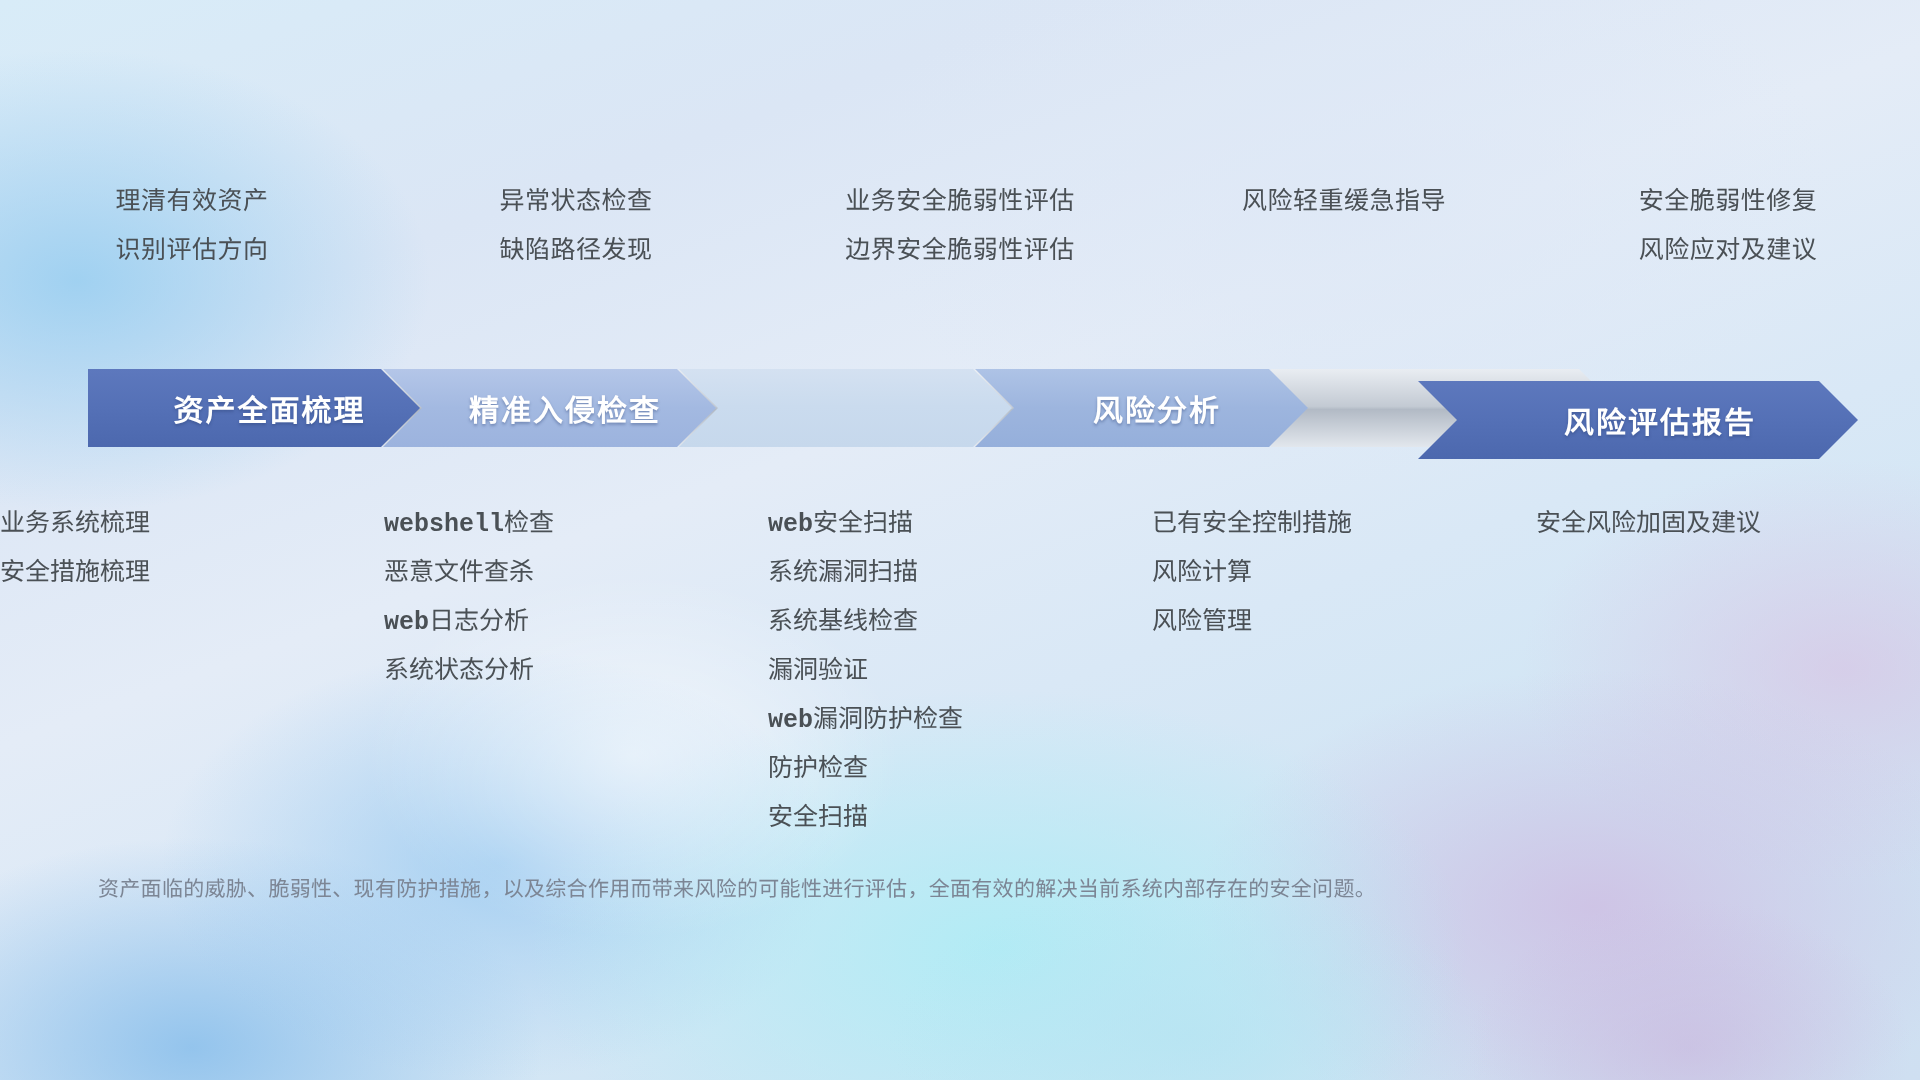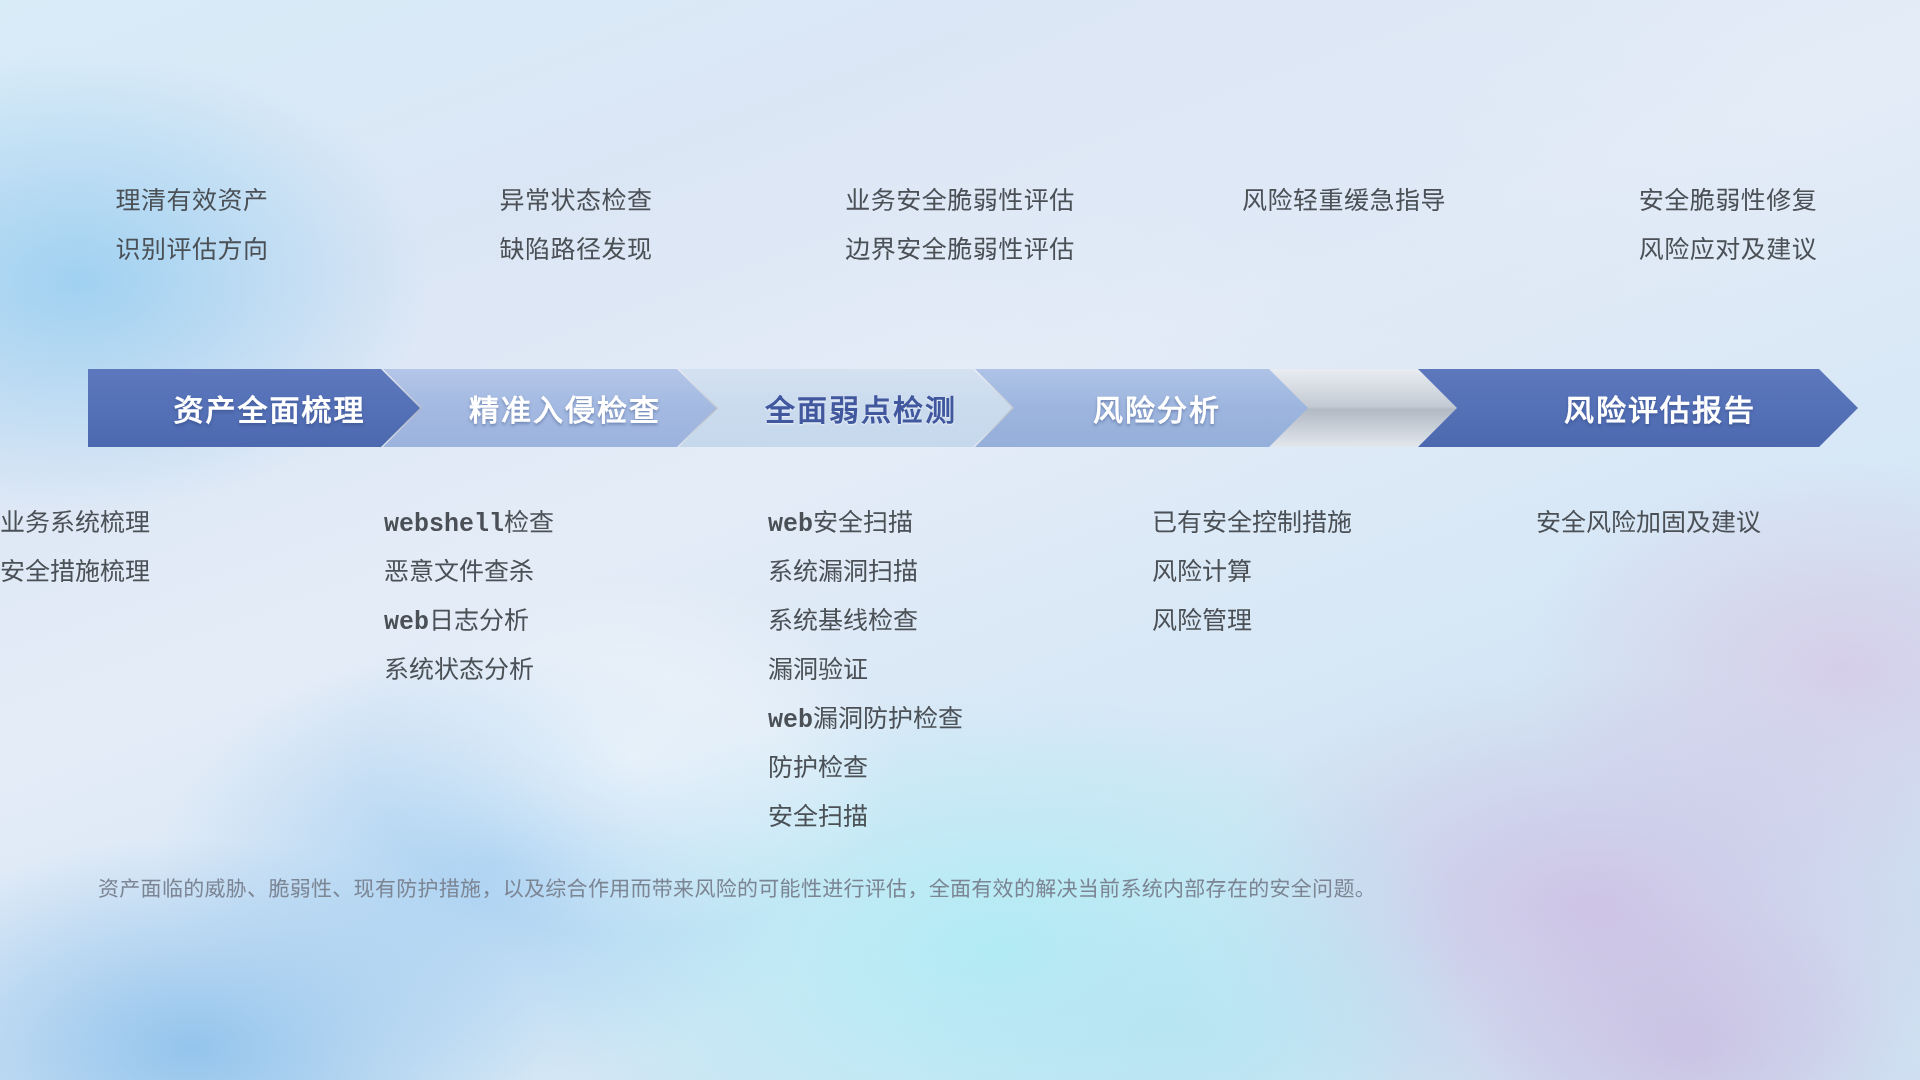--- a/index.html
+++ b/index.html
@@ -182,29 +182,28 @@
       <div class="chev-label shadowed" style="color:#ffffff;">资产全面梳理</div>
     </div>
 
     <div class="chev notch" id="chev-2" style="z-index:5;">
       <div class="chev-shape" style="background:linear-gradient(180deg,#b4c6e8 0%,#a3b9e1 50%,#9cb3de 100%);"></div>
       <div class="chev-label shadowed" style="color:#ffffff;">精准入侵检查</div>
     </div>
 
     <div class="chev notch" id="chev-3" style="z-index:4;">
       <div class="chev-shape" style="background:linear-gradient(180deg,#d4e1f1 0%,#cadbee 48%,#c6d8ec 100%);"></div>
-      <div class="chev-label" style="color:#41589f; text-shadow:0 1px 2px rgba(255,255,255,0.7);">全面弱点检测</div>
     </div>
 
     <div class="chev notch" id="chev-4" style="z-index:3;">
       <div class="chev-shape" style="background:linear-gradient(180deg,#aec3e6 0%,#9db5de 50%,#95afdb 100%);"></div>
       <div class="chev-label shadowed" style="color:#ffffff;">风险分析</div>
     </div>
 
-    <div class="chev notch" id="chev-6" style="z-index:2;">
+    <div class="chev notch" id="chev-6" style="z-index:2;margin-top:12px;">
       <div class="chev-shape" style="background:linear-gradient(180deg,#5d78bd 0%,#5470b6 52%,#4c68ae 100%);"></div>
       <div class="chev-label shadowed" style="color:#ffffff; padding-left:44px;">风险评估报告</div>
     </div>
   </div>
 
   <div id="bottom-lists">
 
     <div class="bot-col">
       <div class="item">业务系统梳理</div>
       <div class="item">安全措施梳理</div>

